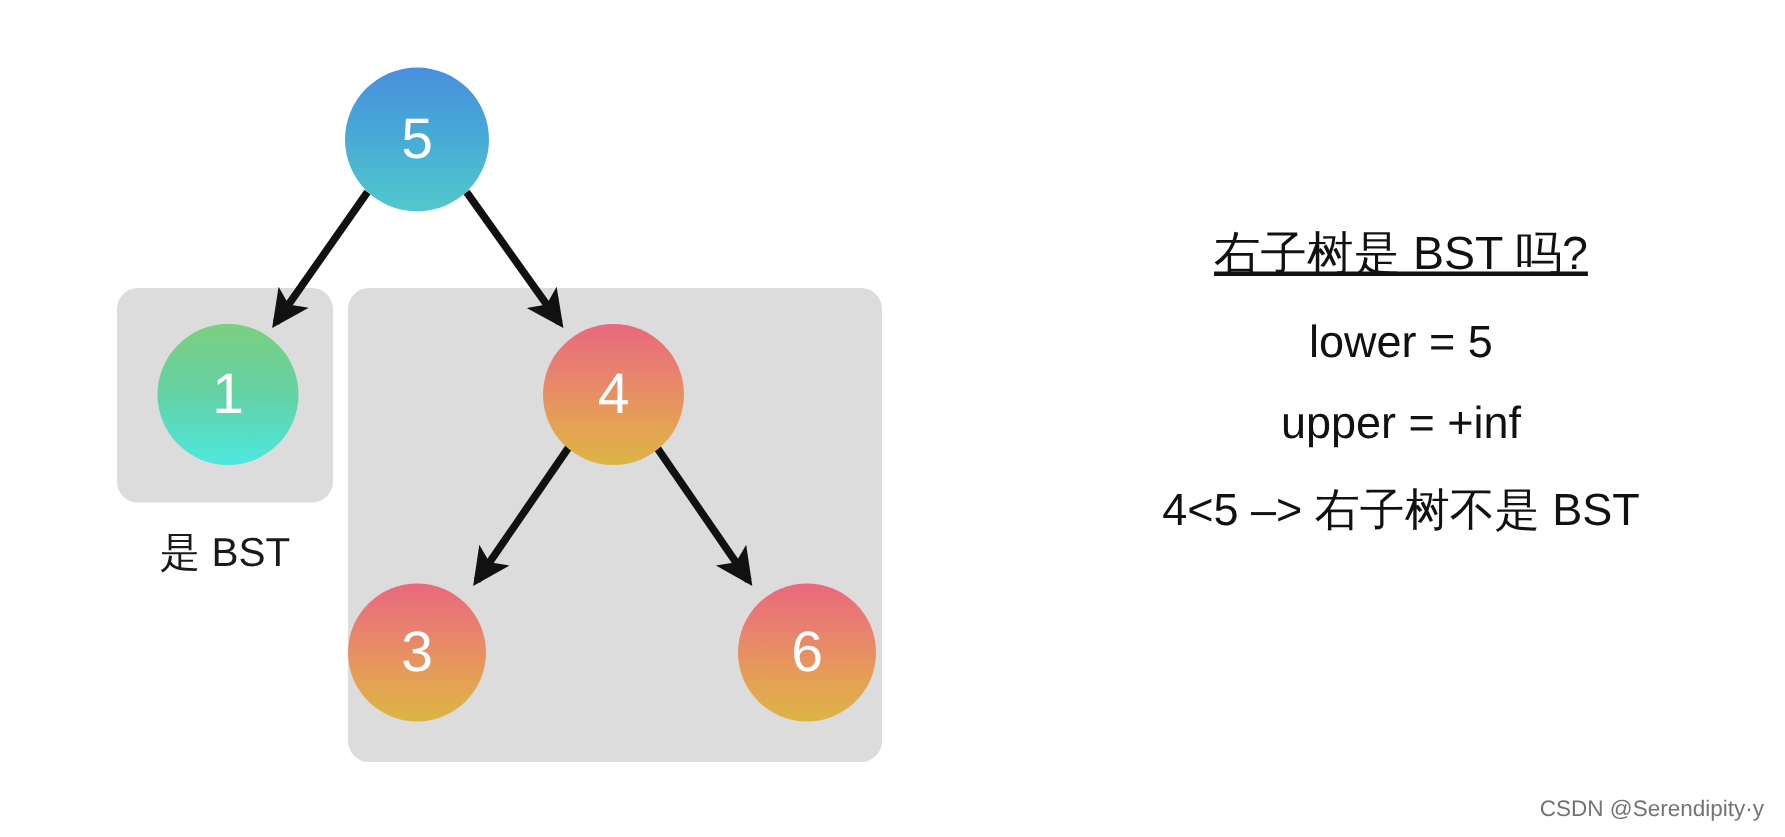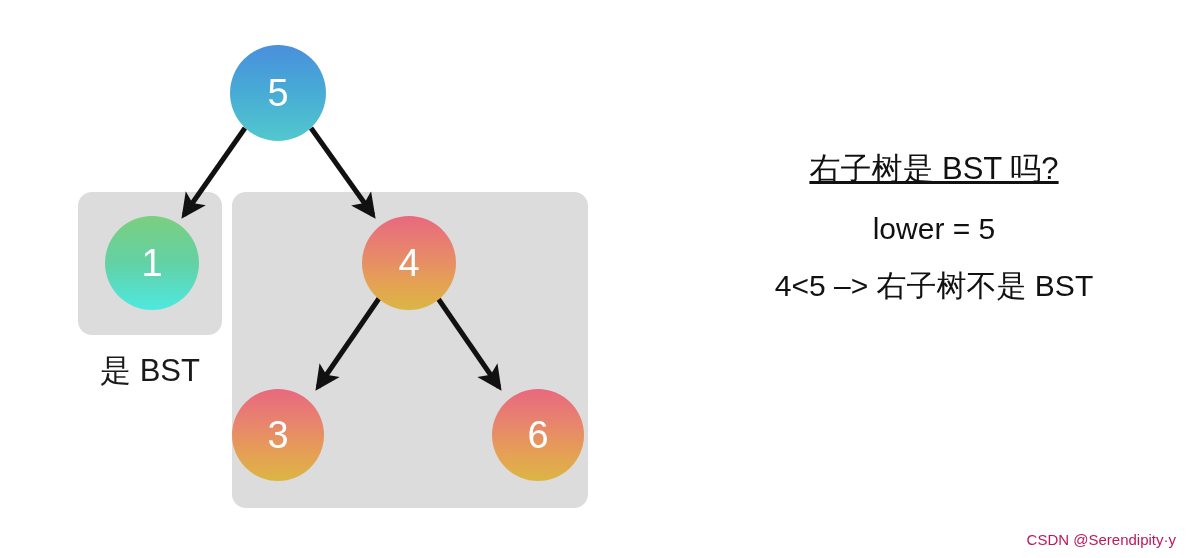--- a/index.html
+++ b/index.html
@@ -67,21 +67,21 @@
   #node-3 { left: 232px; top: 389px; width: 92px; height: 92px; }
   #node-6 { left: 492px; top: 389px; width: 92px; height: 92px; }
 
   
   #caption-left {
     position: absolute;
     left: 78px;
     top: 350px;
     width: 144px;
     text-align: center;
-    font-size: 31px;
+    font-size: 27px;
     color: #1a1a1a;
     white-space: nowrap;
   }
 
   
   #annotation {
     position: absolute;
     left: 694px;
     top: 148px;
     width: 480px;
@@ -102,21 +102,21 @@
     margin-bottom: 20px;
   }
   .ann-body:last-child { margin-bottom: 16px; }
 
   
   #watermark {
     position: absolute;
     right: 14px;
     bottom: 10px;
     font-size: 15px;
-    color: #be185d;
+    color: #737373;
     white-space: nowrap;
   }
 </style>
 </head>
 <body>
 
 <div id="canvas">
 
   <div id="box-left" class="group-box"></div>
   <div id="box-right" class="group-box"></div>
@@ -155,18 +155,19 @@
 
   <div id="node-6" class="node node-orange">
     <span class="node-label">6</span>
   </div>
 
   <div id="caption-left">是 BST</div>
 
   <div id="annotation">
     <span class="ann-line ann-title">右子树是 BST 吗?</span>
     <span class="ann-line ann-body">lower = 5</span>
+    <span class="ann-line ann-body">upper = +inf</span>
     <span class="ann-line ann-body">4&lt;5 –&gt; 右子树不是 BST</span>
   </div>
 
   <div id="watermark">CSDN @Serendipity·y</div>
 
 </div>
 
 </body></html>

